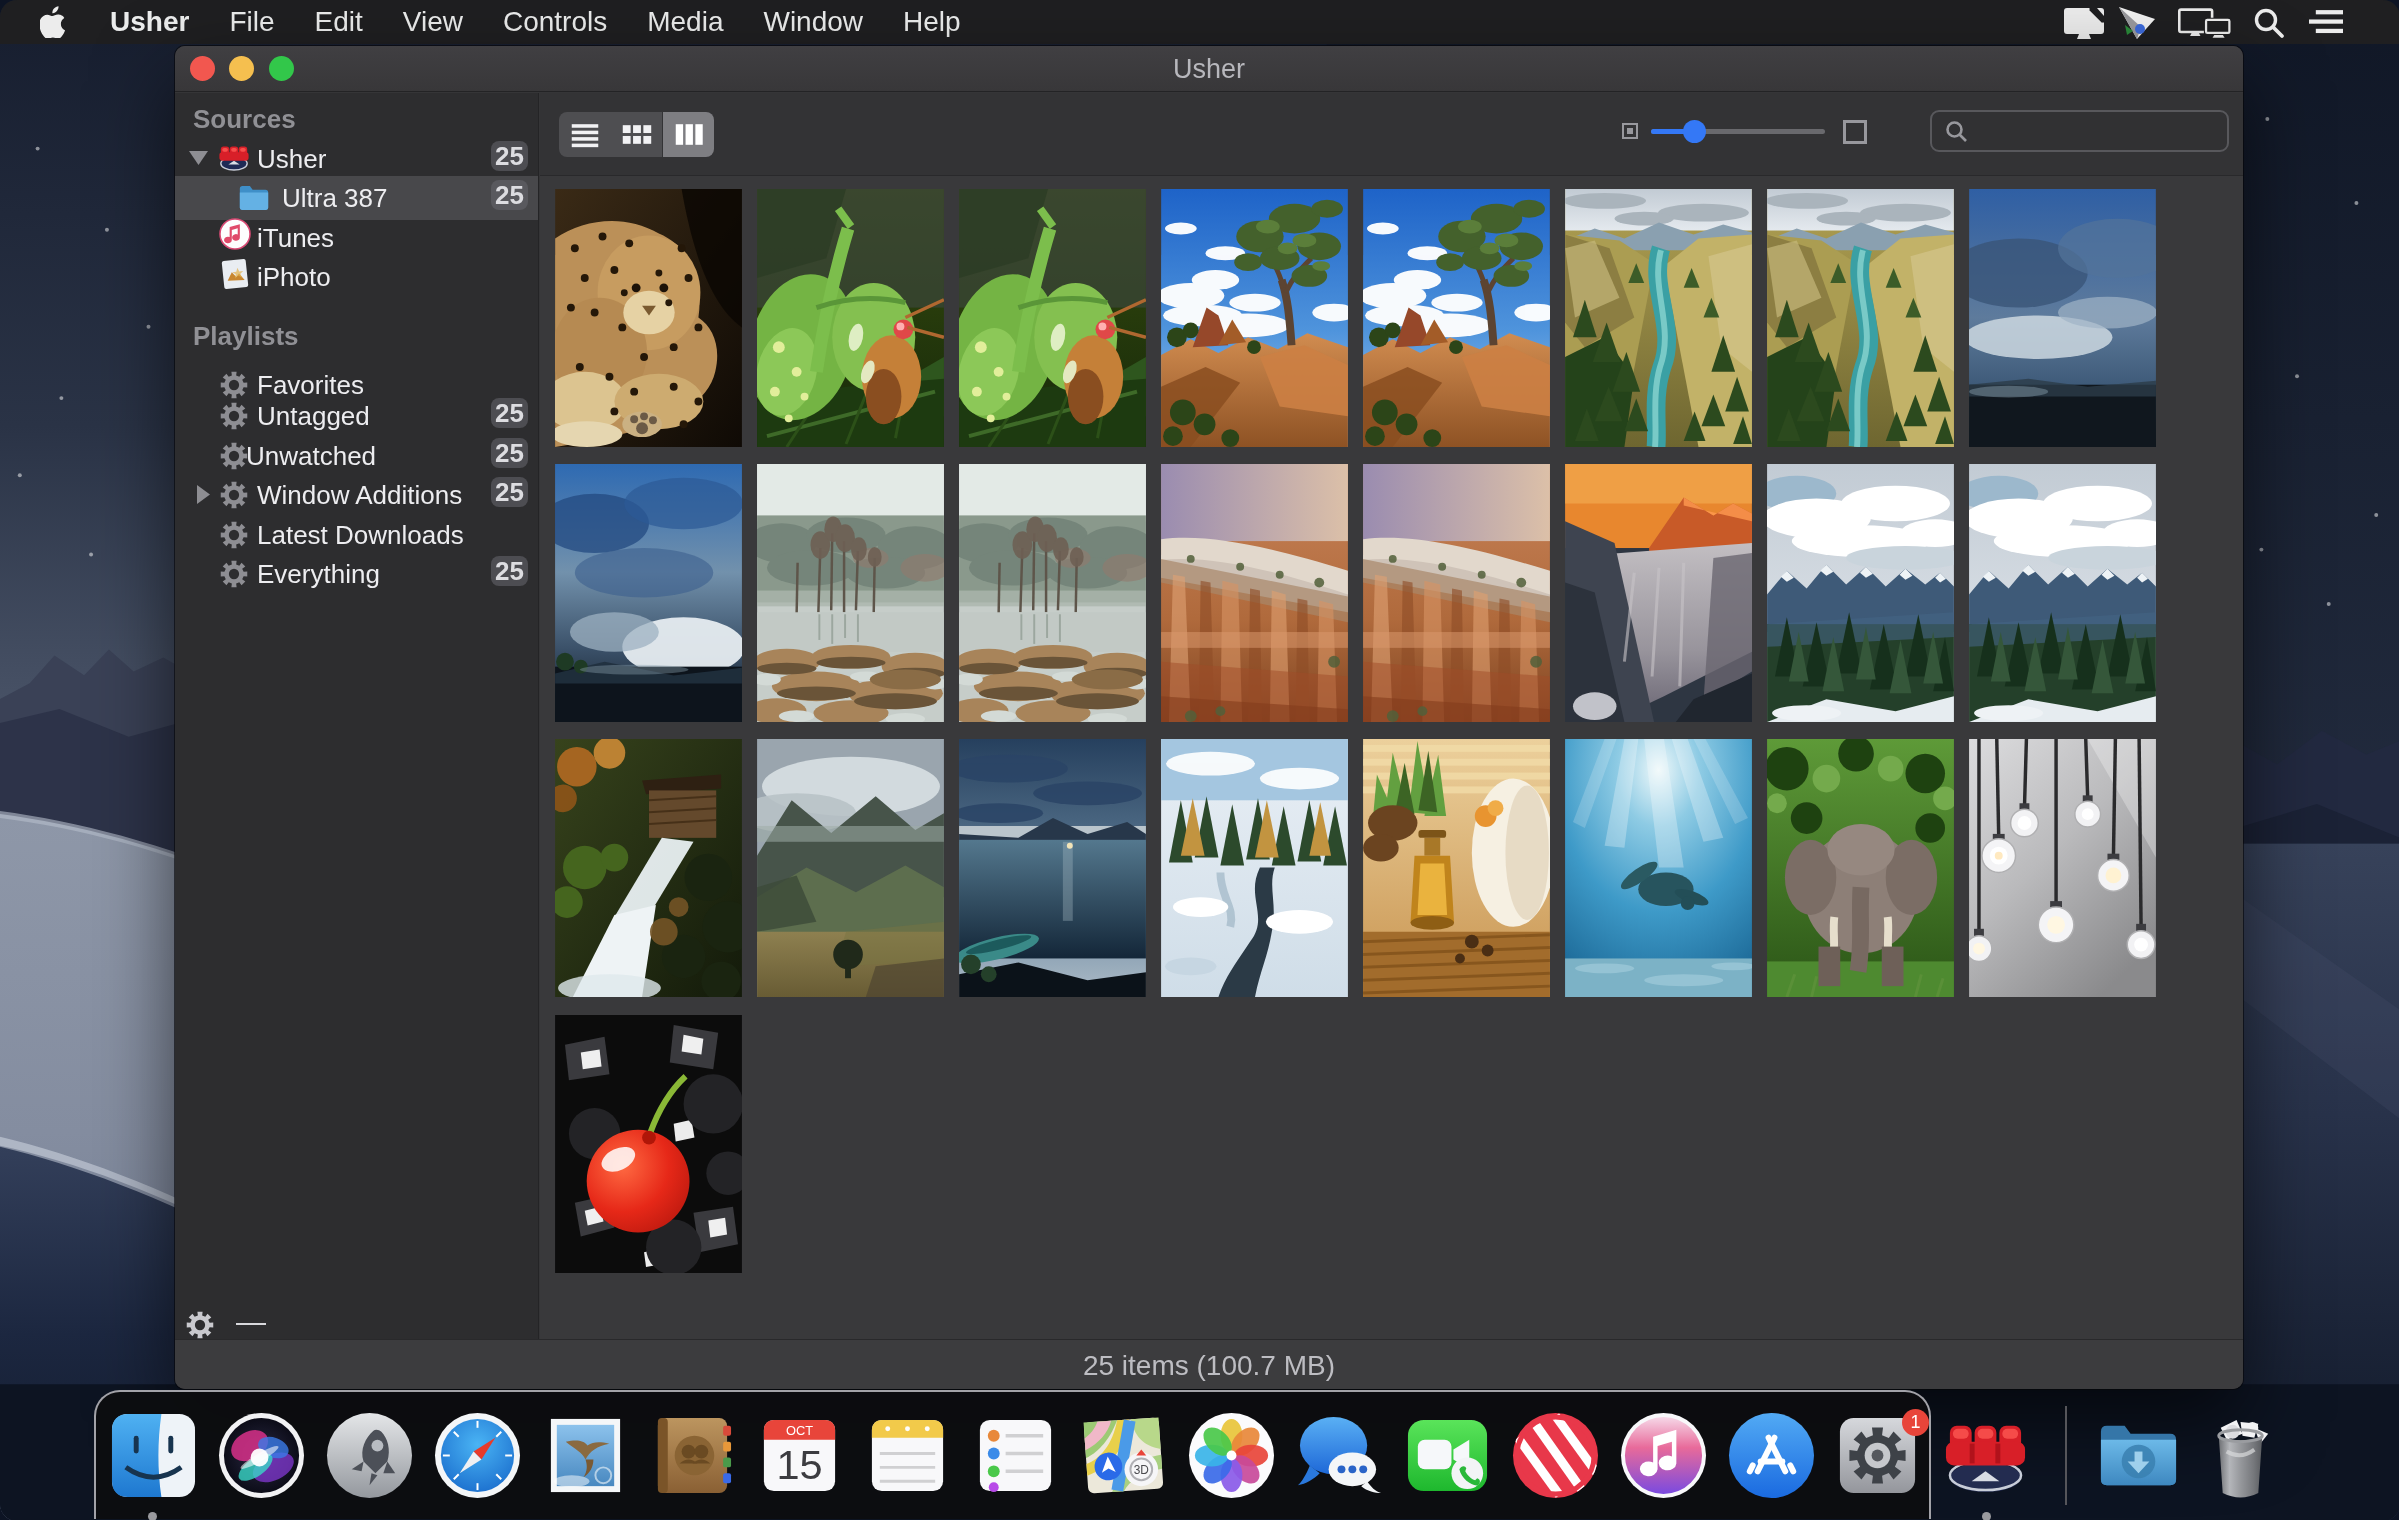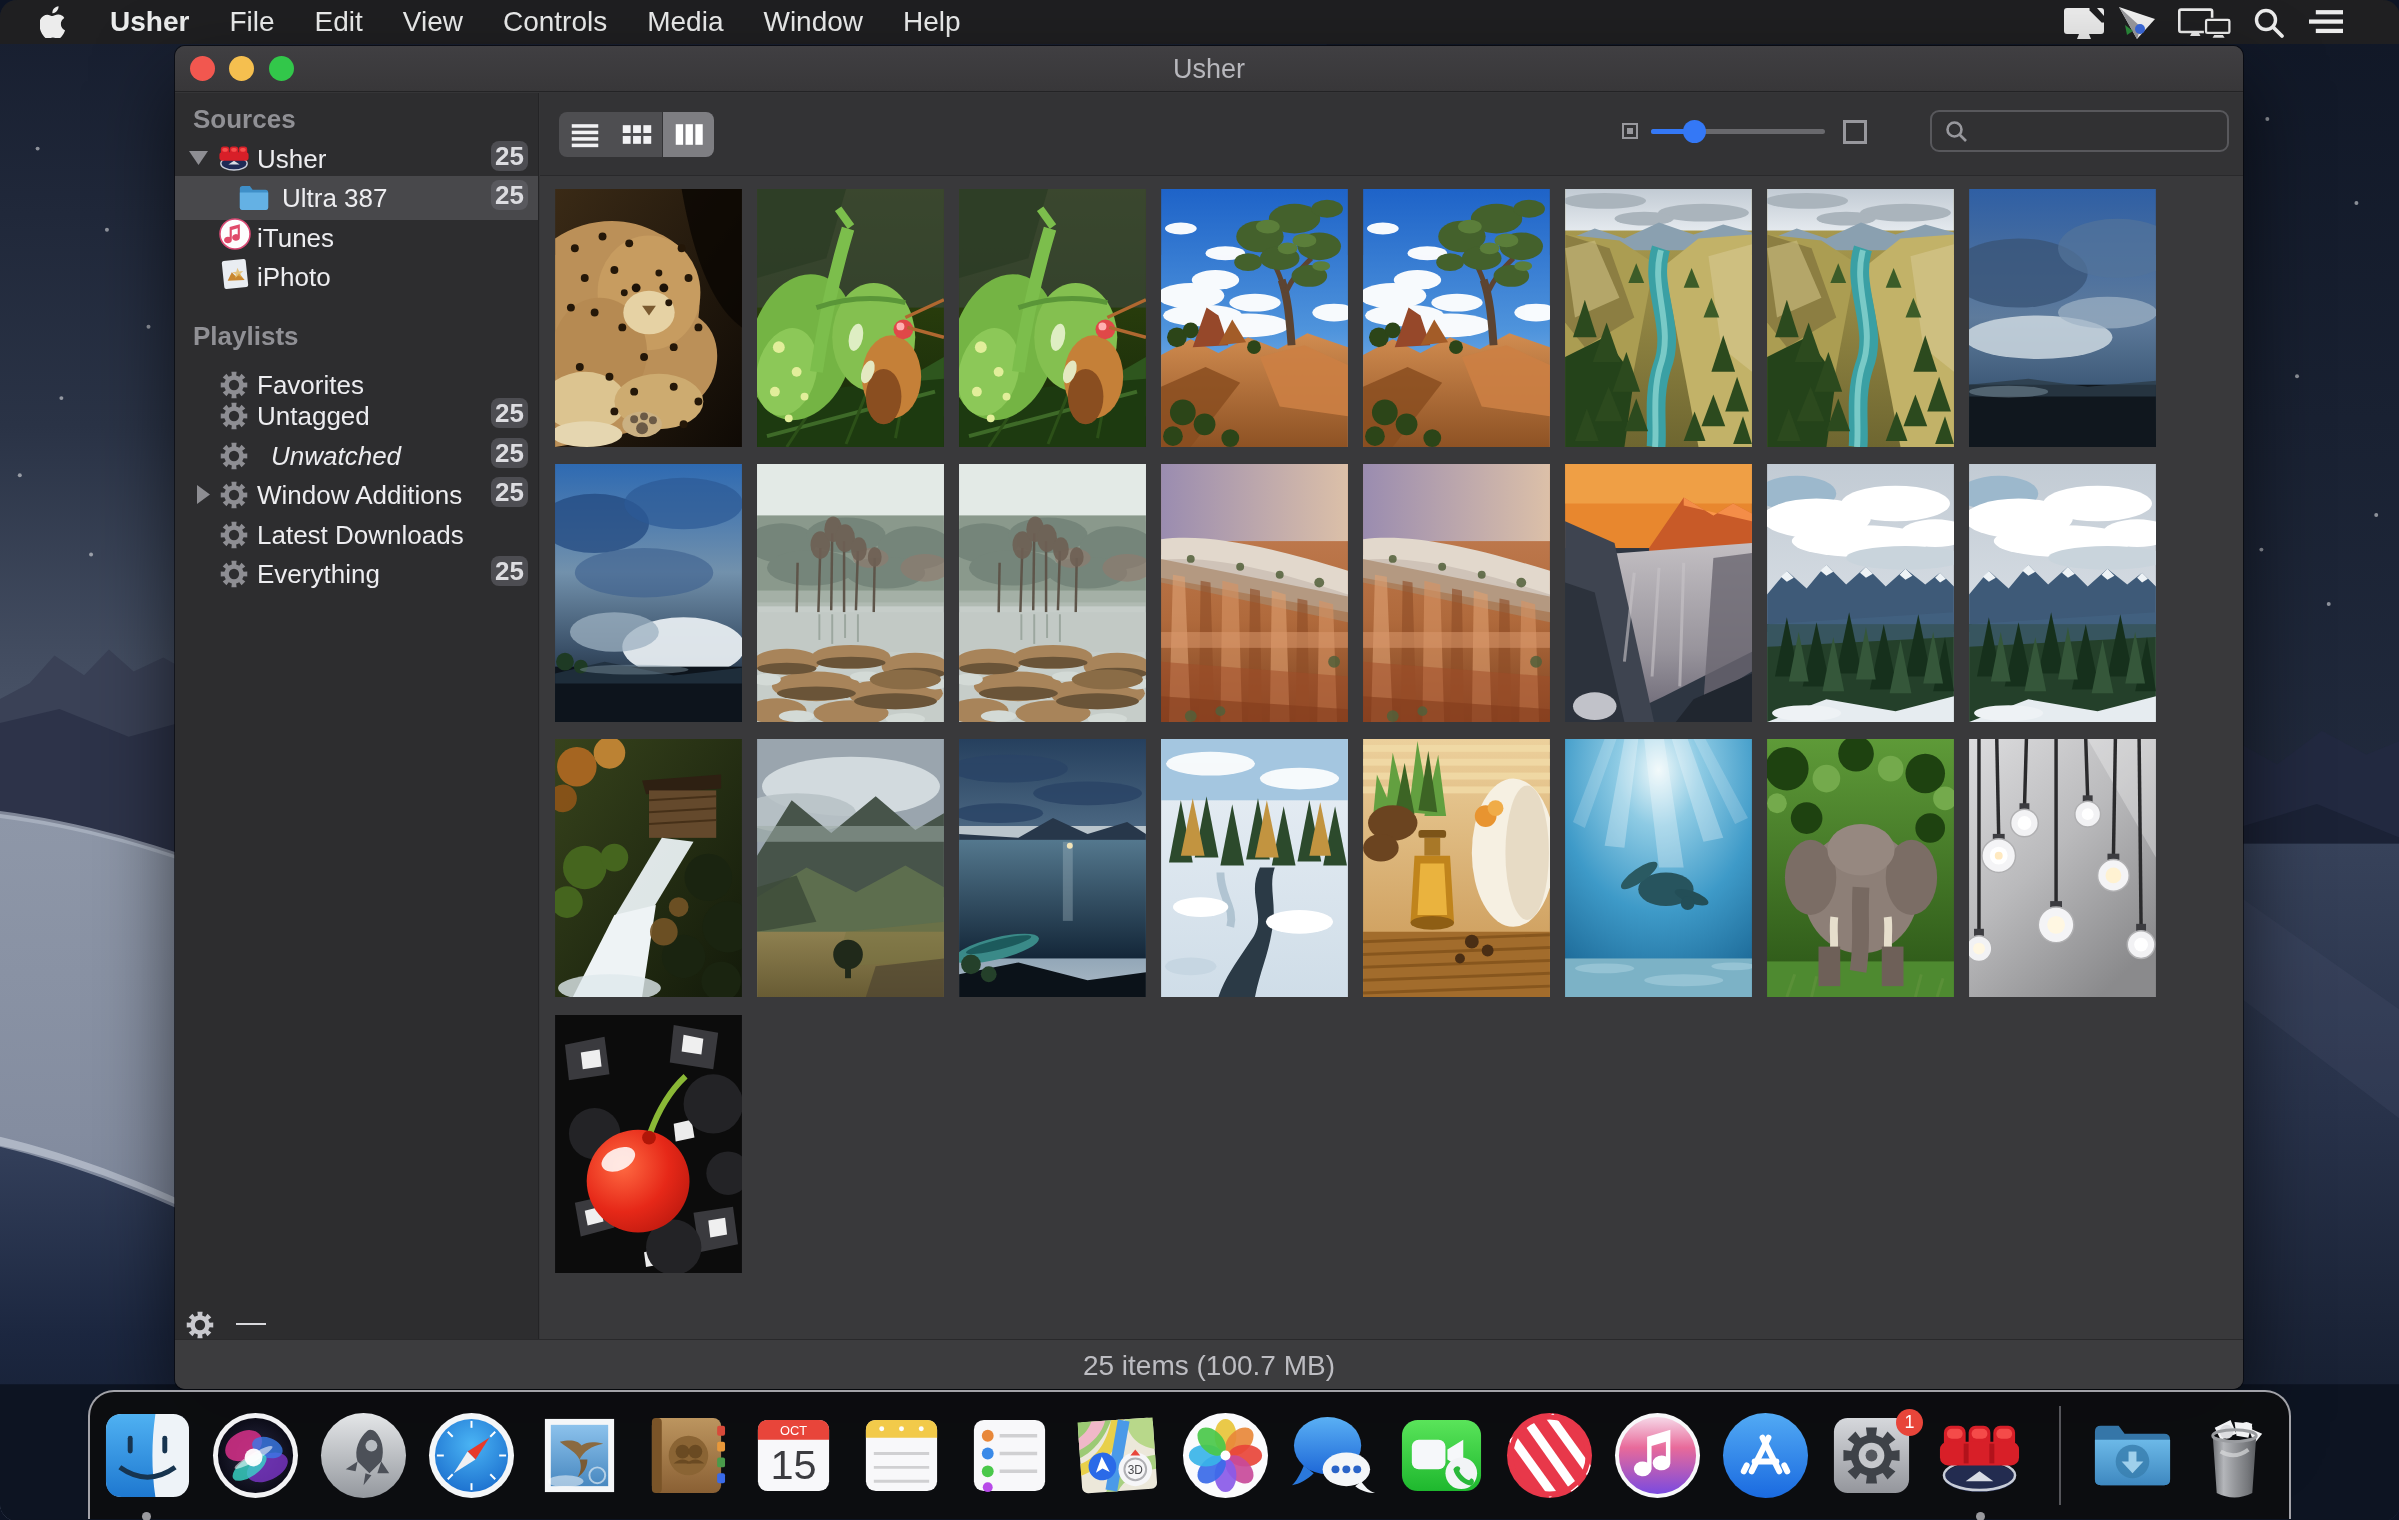--- a/index.html
+++ b/index.html
@@ -38,21 +38,21 @@
   
   .segbtn { position:absolute; top:19px; height:45px; background:#4e4e51; }
   .seg-sel { background:#7e7e82; }
   .searchf { position:absolute; border:2px solid #58585c; border-radius:9px; background:#313133; }
   .gear { position:absolute; left:45px; top:6px; width:28px; height:28px; }
   #sfoot { position:absolute; left:0; bottom:0; width:100%; height:40px; }
   
   .cell { position:absolute; width:187px; height:258px; overflow:hidden; }
   .cell svg { display:block; }
   
-  #dock { position:absolute; left:88px; top:1390px; width:2203px; height:129px;
+  #dock { position:absolute; left:94px; top:1390px; width:1837px; height:129px;
     background:rgba(13,13,15,.93); border:2px solid rgba(190,190,196,.85); border-bottom:none; border-radius:26px 26px 0 0; }
   .dicon { position:absolute; top:20px; width:87px; height:87px; }
 </style>
 </head>
 <body>
 <div id="screen">
   <svg width="0" height="0" style="position:absolute;">
     <defs>
       <g id="geardef">
           <path fill-rule="evenodd" d="M29.2,12.2 L29.2,17.8 L25.3,17.3 L23.8,20.7 L27.1,23.1 L23.1,27.1 L20.7,23.8 L17.3,25.3 L17.8,29.2 L12.2,29.2 L12.7,25.3 L9.3,23.8 L6.9,27.1 L2.9,23.1 L6.2,20.7 L4.7,17.3 L0.8,17.8 L0.8,12.2 L4.7,12.7 L6.2,9.3 L2.9,6.9 L6.9,2.9 L9.3,6.2 L12.7,4.7 L12.2,0.8 L17.8,0.8 L17.3,4.7 L20.7,6.2 L23.1,2.9 L27.1,6.9 L23.8,9.3 L25.3,12.7 Z M15,20.5 A5.5,5.5 0 1 0 15,9.5 A5.5,5.5 0 1 0 15,20.5 Z"></path>
@@ -238,21 +238,21 @@
           <svg class="gear" viewBox="0 0 30 30" fill="#8e8e93">
             <use href="#geardef"></use>
           </svg>
           <span class="txt" style="left:82px;">Untagged</span>
           <div class="badge" style="top:2px;">25</div>
         </div>
       <div class="srow" style="top:343px;">
           <svg class="gear" viewBox="0 0 30 30" fill="#8e8e93">
             <use href="#geardef"></use>
           </svg>
-          <span class="txt" style="left:96px;font-style:italic;">Unwatched</span>
+          <span class="txt" style="left:71px;">Unwatched</span>
           <div class="badge" style="top:2px;">25</div>
         </div>
       <div class="srow" style="top:382px;">
         <svg class="sicon" style="left:21px;top:10px;width:15px;height:19px;" viewBox="0 0 15 19">
             <path d="M1,0 L14,9.5 L1,19 Z" fill="#8e8e93"></path>
           </svg>
         <svg class="gear" viewBox="0 0 30 30" fill="#8e8e93">
             <use href="#geardef"></use>
           </svg>
           <span class="txt" style="left:82px;">Window Additions</span>

